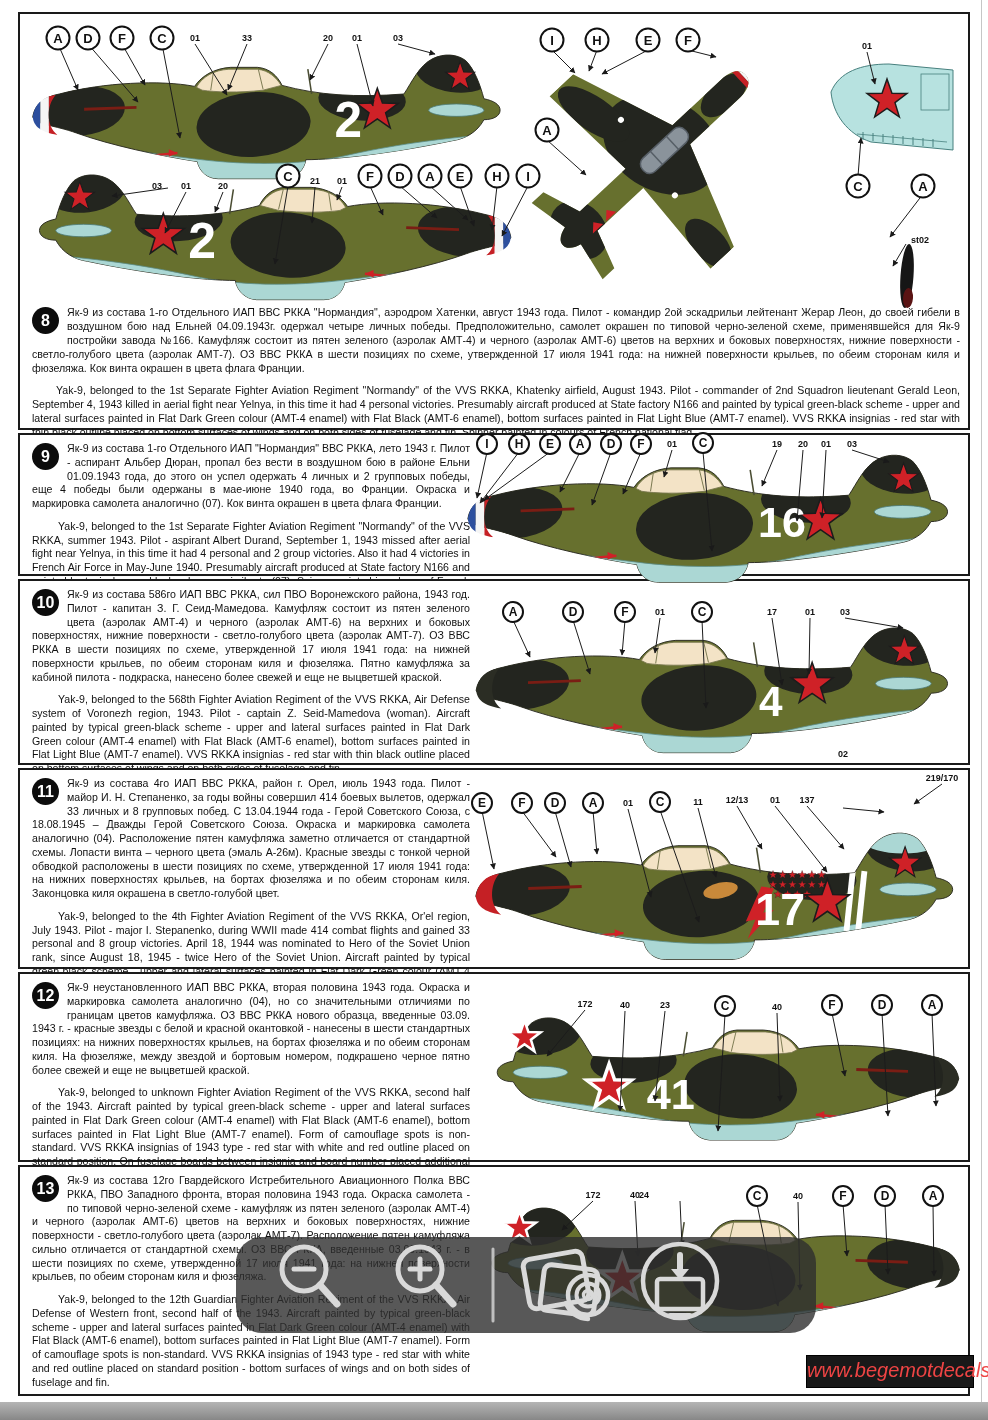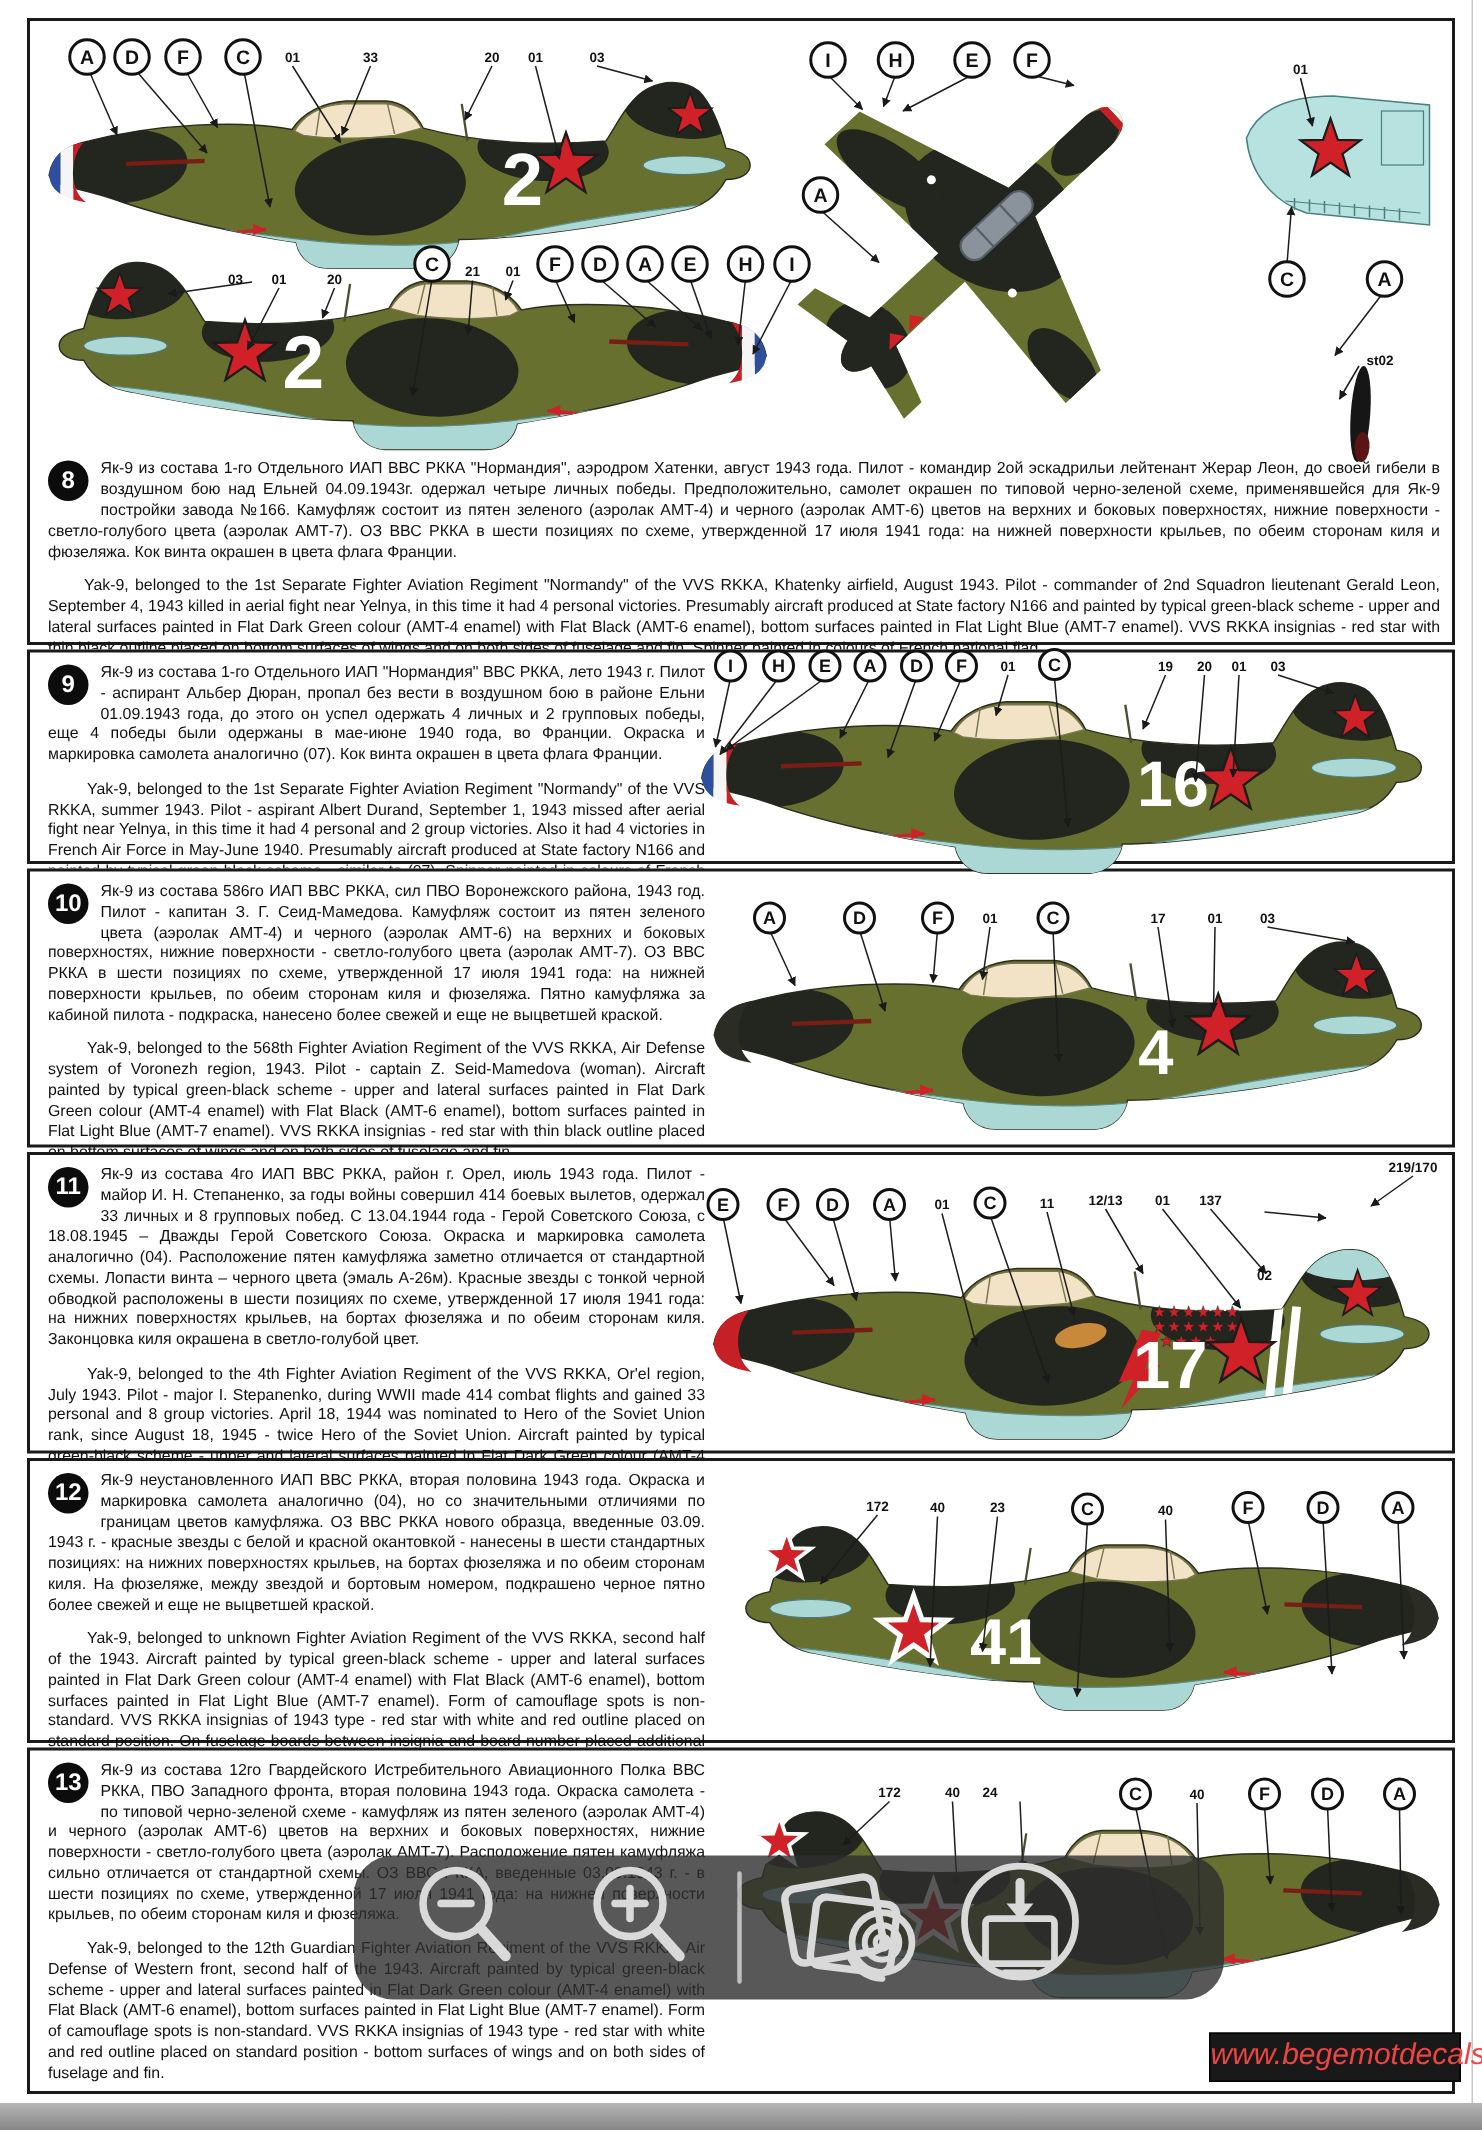--- a/index.html
+++ b/index.html
@@ -403,35 +403,35 @@
     <span class="co" style="left:482px;top:803px">E</span>
     <span class="co" style="left:522px;top:803px">F</span>
     <span class="co" style="left:555px;top:803px">D</span>
     <span class="co" style="left:593px;top:803px">A</span>
     <span class="num" style="left:628px;top:803px">01</span>
     <span class="co" style="left:660px;top:802px">C</span>
     <span class="num" style="left:698px;top:802px">11</span>
     <span class="num" style="left:737px;top:800px">12/13</span>
     <span class="num" style="left:775px;top:800px">01</span>
     <span class="num" style="left:807px;top:800px">137</span>
-    <span class="num" style="left:843px;top:850px">02</span>
+    <span class="num" style="left:843px;top:754px">02</span>
     <span class="num" style="left:942px;top:778px">219/170</span>
 
     <span class="num" style="left:585px;top:1004px">172</span>
     <span class="num" style="left:625px;top:1005px">40</span>
     <span class="num" style="left:665px;top:1005px">23</span>
     <span class="co" style="left:725px;top:1006px">C</span>
     <span class="num" style="left:777px;top:1007px">40</span>
     <span class="co" style="left:832px;top:1005px">F</span>
     <span class="co" style="left:882px;top:1005px">D</span>
     <span class="co" style="left:932px;top:1005px">A</span>
 
     <span class="num" style="left:593px;top:1195px">172</span>
     <span class="num" style="left:635px;top:1195px">40</span>
-    <span class="num" style="left:660px;top:1195px">24</span>
+    <span class="num" style="left:644px;top:1195px">24</span>
     <span class="co" style="left:757px;top:1196px">C</span>
     <span class="num" style="left:798px;top:1196px">40</span>
     <span class="co" style="left:843px;top:1196px">F</span>
     <span class="co" style="left:885px;top:1196px">D</span>
     <span class="co" style="left:933px;top:1196px">A</span>
   </div>
 
   <div id="overlay">
     <svg width="580" height="96" viewBox="0 0 580 96">
       <g stroke="#d9d9d9" fill="none" stroke-linecap="round">

